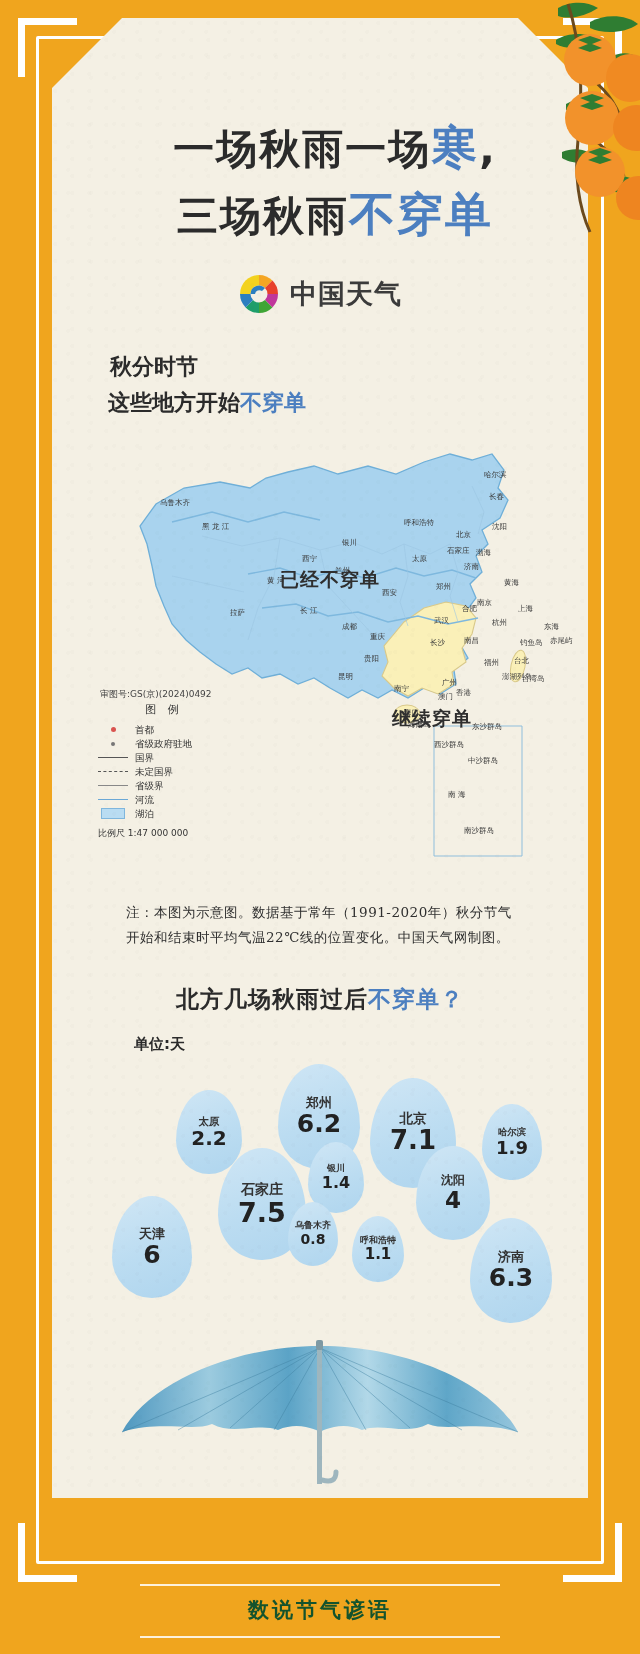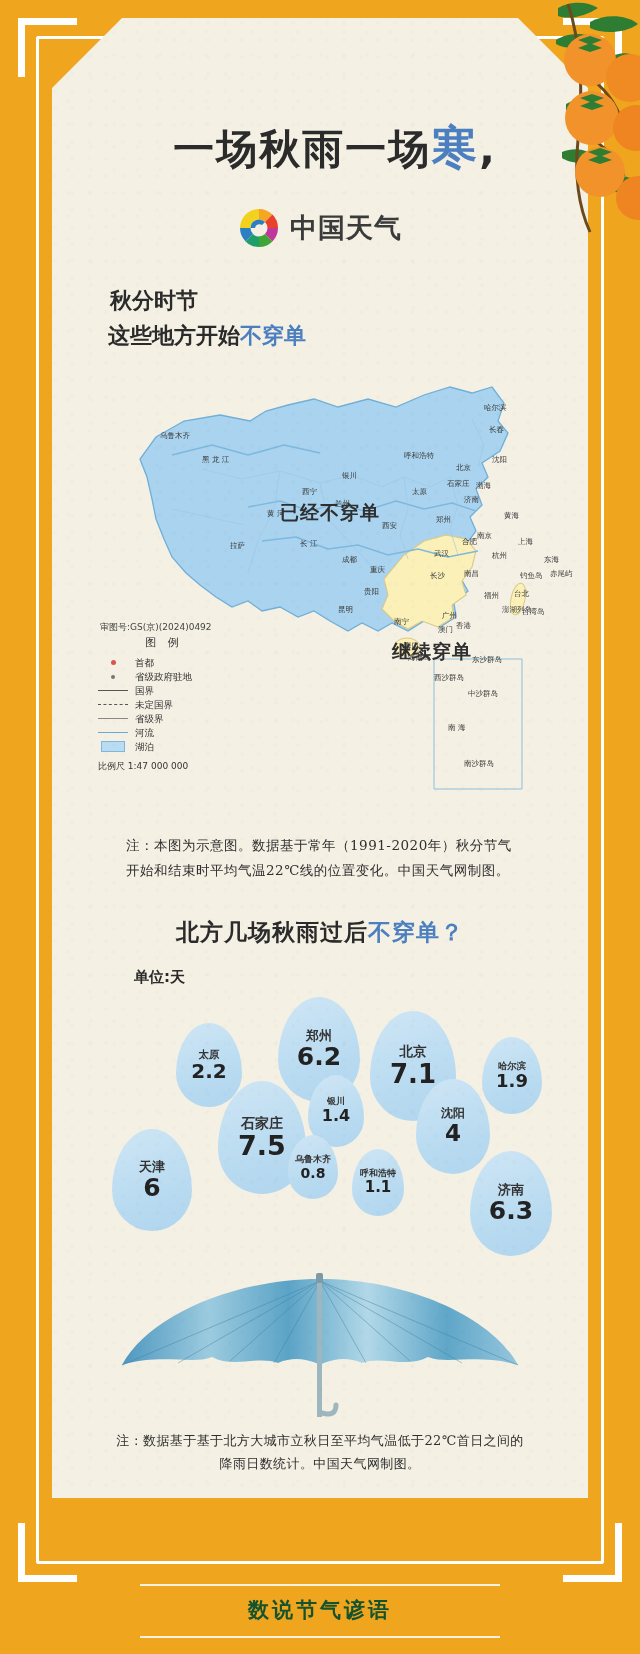--- a/index.html
+++ b/index.html
@@ -160,20 +160,23 @@
   <div class="corner c-tr"></div>
   <div class="corner c-bl"></div>
   <div class="corner c-br"></div>
 </div>
 
 <div class="paper">
 
   <div class="title-wrap">
     <div class="title-line">
       <span>一场秋雨一场</span><span class="hl-big">寒</span><span>,</span>
+    </div>
+    <div class="title-line">
+      <span>三场秋雨</span><span class="hl-big">不穿单</span>
     </div>
   </div>
 
   <div class="logo-row">
     <span class="logo-mark">
       <svg width="42" height="42" viewBox="0 0 42 42">
         <g transform="translate(21,21)">
           <path d="M0,0 L0,-19 A19,19 0 0,1 13.4,-13.4 Z" fill="#F5A623"></path>
           <path d="M0,0 L13.4,-13.4 A19,19 0 0,1 19,0 Z" fill="#E8412C"></path>
           <path d="M0,0 L19,0 A19,19 0 0,1 13.4,13.4 Z" fill="#C0379B"></path>

